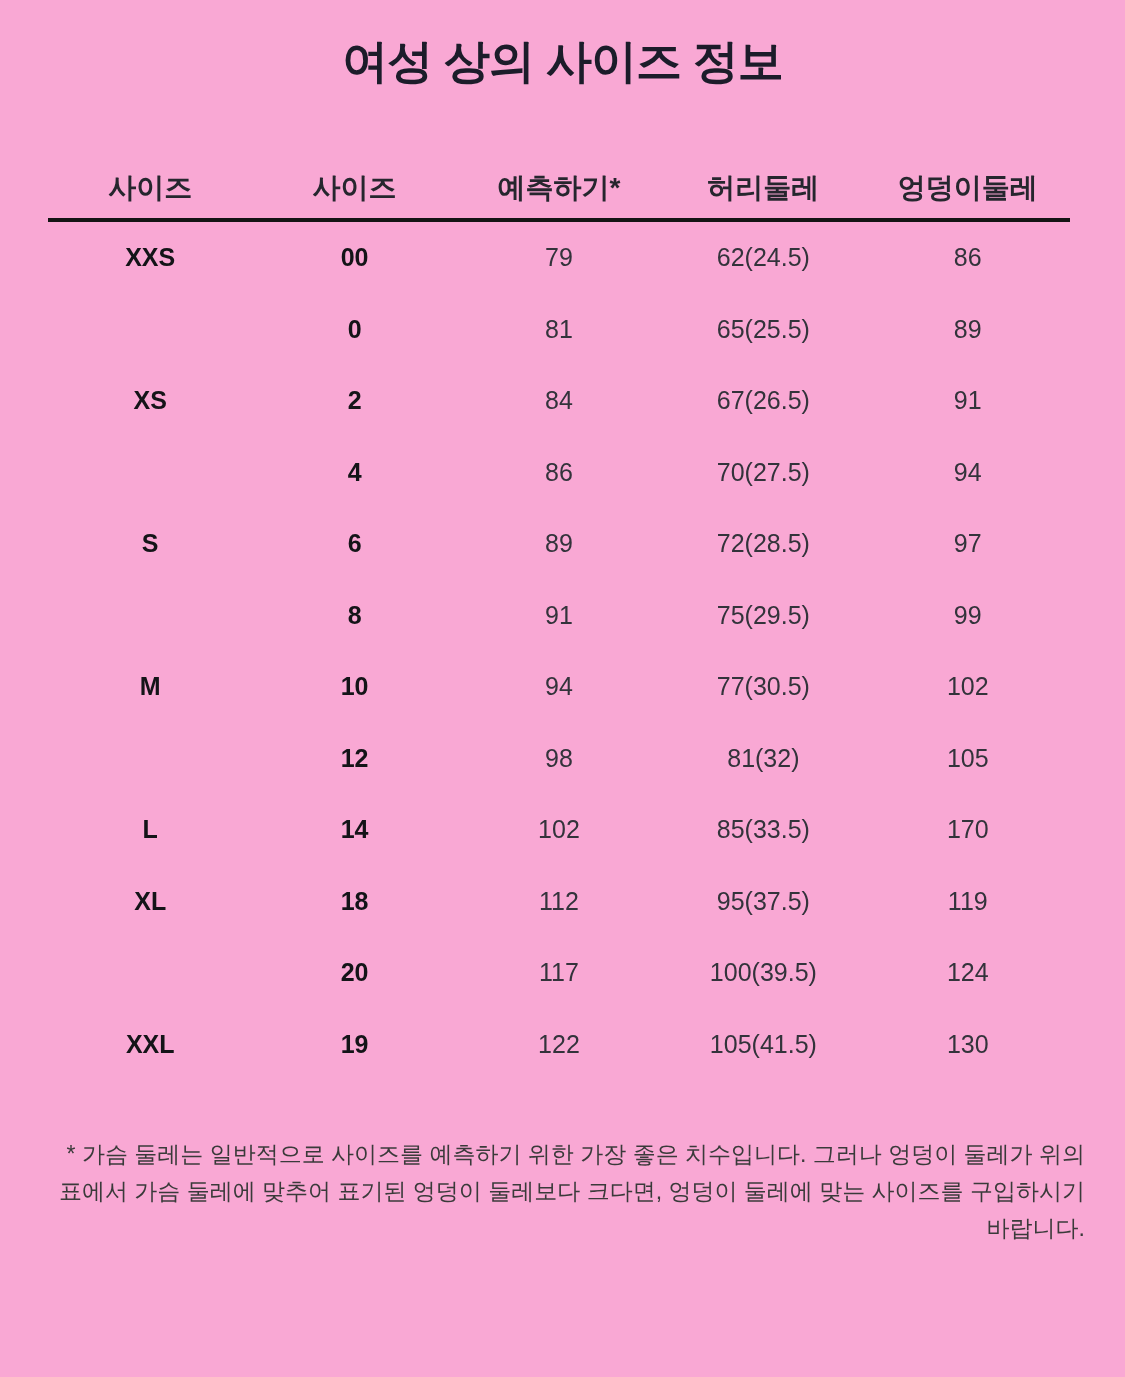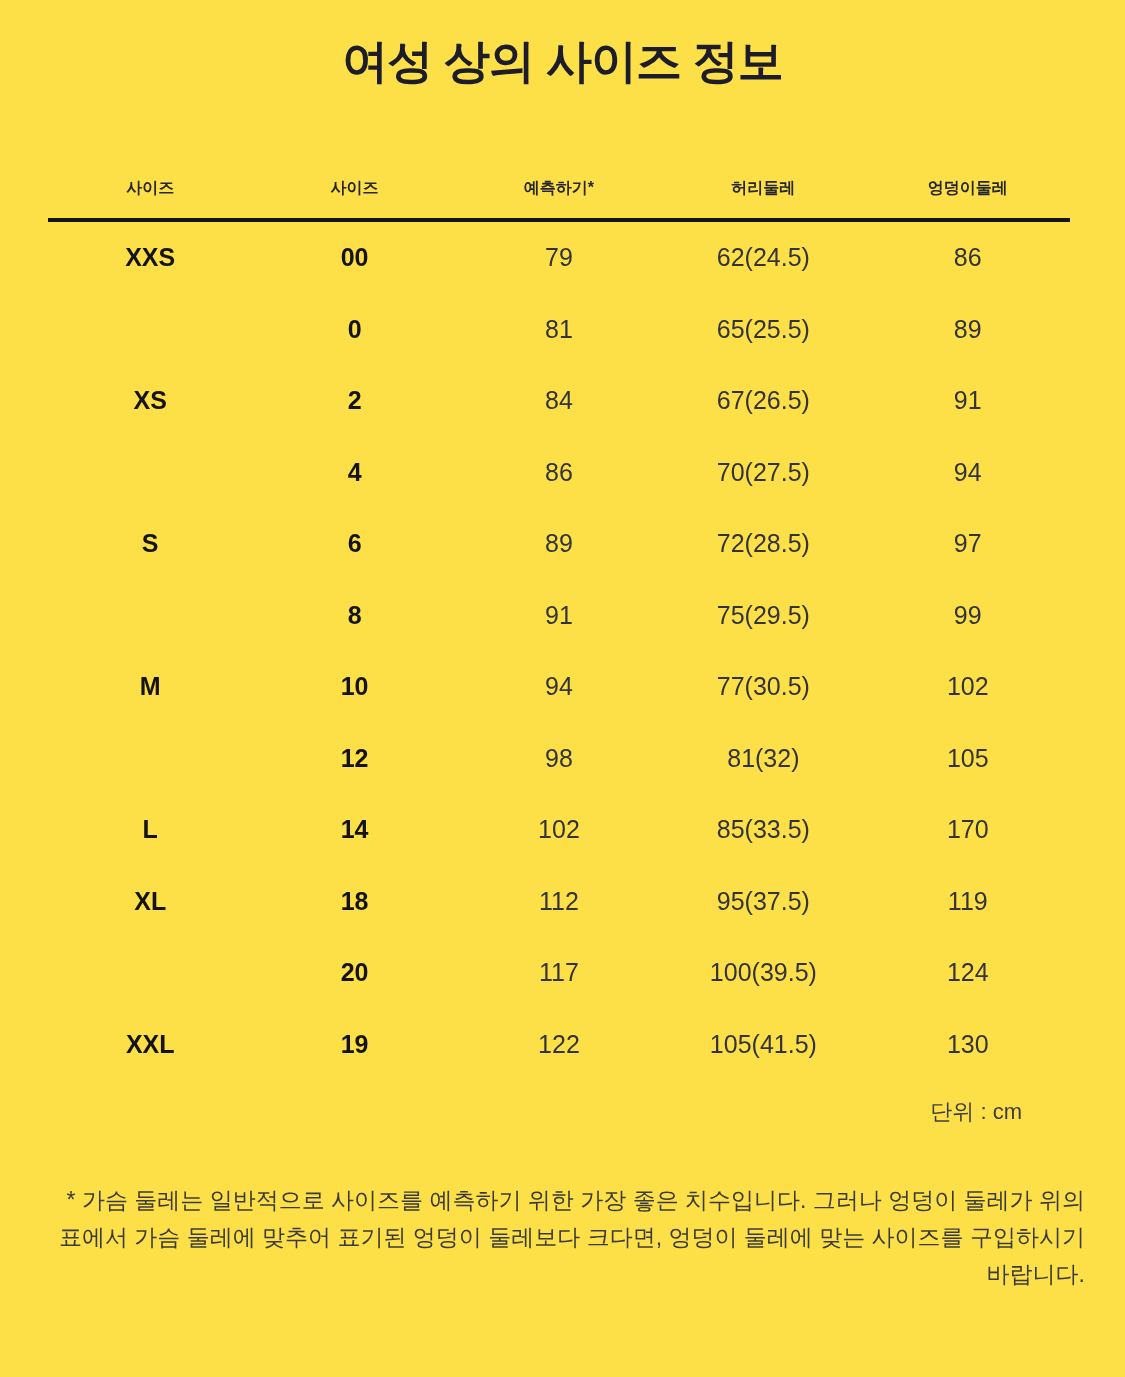--- a/index.html
+++ b/index.html
@@ -4,21 +4,21 @@
 <style>
   html, body {
     margin: 0;
     padding: 0;
     background: #ffffff;
     font-family: "Liberation Sans", "DejaVu Sans", sans-serif;
   }
   .page {
     width: 1125px;
     height: 1377px;
-    background: #fde047;
+    background: #f9a8d4;
     overflow: hidden;
     color: #30303a;
   }
   .title {
     padding-top: 32px;
     text-align: center;
     font-size: 46px;
     line-height: 58px;
     font-weight: 700;
     color: #1c1c2a;
@@ -31,21 +31,21 @@
   .table-header {
     display: flex;
     margin-top: 68px;
     height: 60px;
     align-items: center;
     border-bottom: 4px solid #141414;
   }
   .header-cell {
     width: 20%;
     text-align: center;
-    font-size: 16px;
+    font-size: 28px;
     font-weight: 700;
     color: #26262e;
   }
   .table-body {}
   .table-row {
     display: flex;
     height: 71.5px;
     align-items: center;
   }
   .cell {
@@ -186,18 +186,17 @@
       <div class="table-row">
         <div class="cell bold">XXL</div>
         <div class="cell bold">19</div>
         <div class="cell">122</div>
         <div class="cell">105(41.5)</div>
         <div class="cell">130</div>
       </div>
 
     </div>
 
-    <div class="unit-note">단위 : cm</div>
   </div>
 
   <div class="footnote">* 가슴 둘레는 일반적으로 사이즈를 예측하기 위한 가장 좋은 치수입니다. 그러나 엉덩이 둘레가 위의 표에서 가슴 둘레에 맞추어 표기된 엉덩이 둘레보다 크다면, 엉덩이 둘레에 맞는 사이즈를 구입하시기 바랍니다.</div>
 
 </div>
 
 </body></html>

